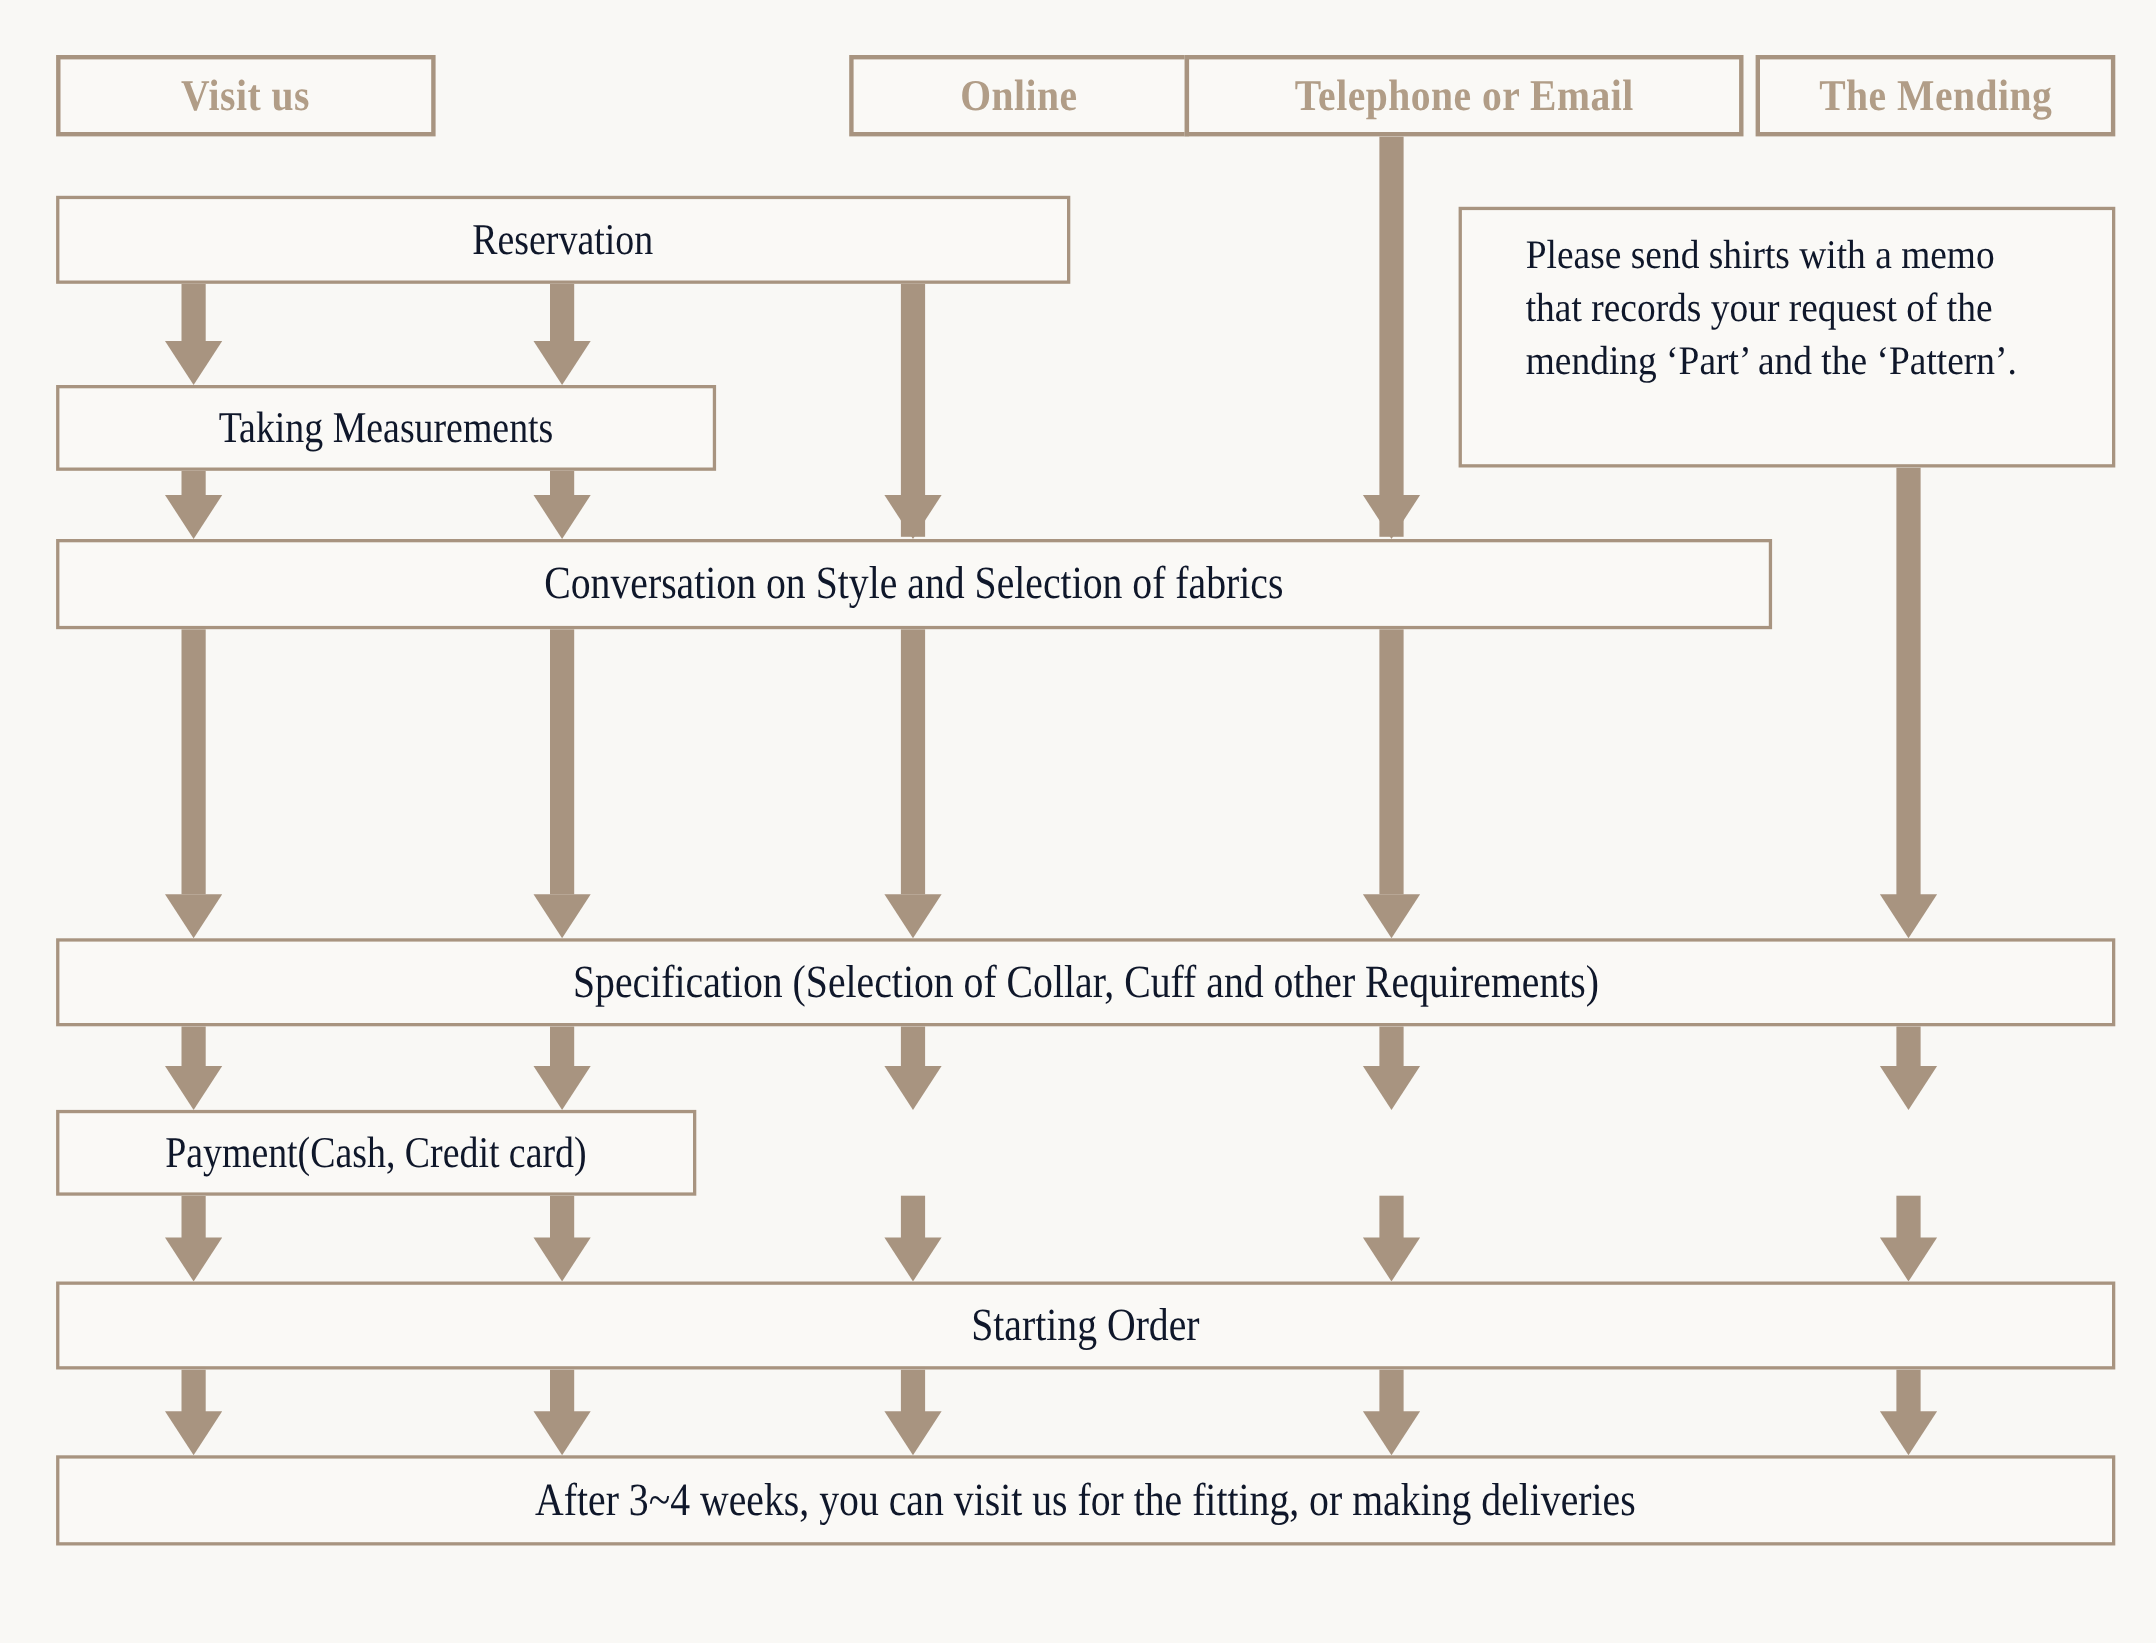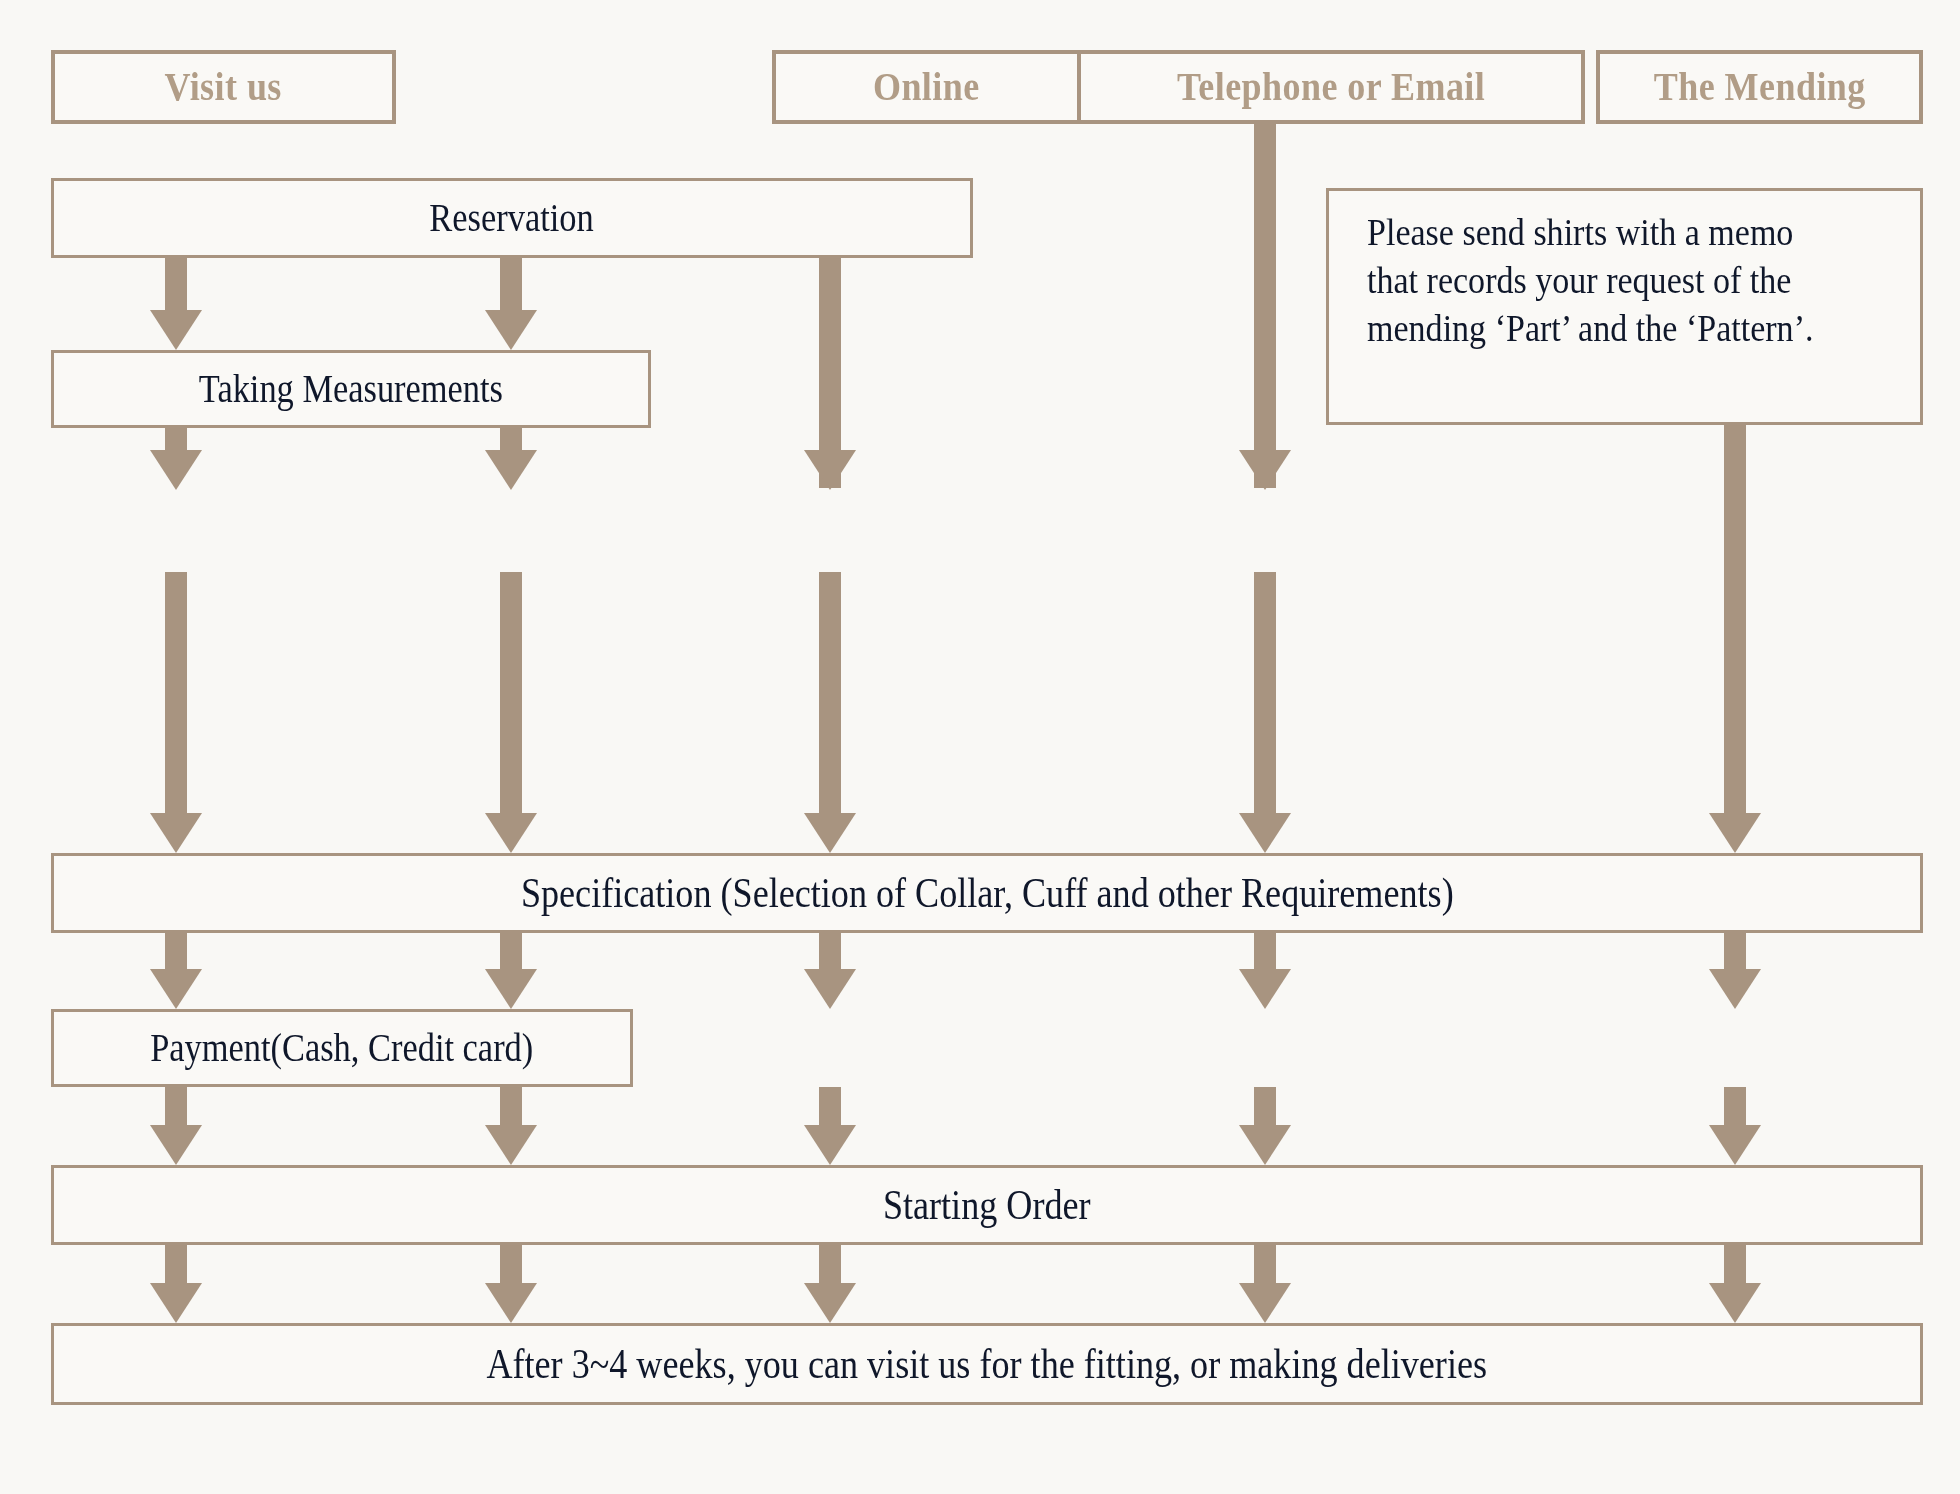--- a/index.html
+++ b/index.html
@@ -34,21 +34,21 @@
     border-width:4px;
     color:#b19d87;
     font-weight:700;
     letter-spacing:.5px;
   }
   .head .txt{transform:scaleX(.9);}
 
   .memo{
     align-items:flex-start;
     justify-content:flex-start;
-    padding:18px 30px 10px 38px;
+    padding:18px 30px 10px 58px;
     border-width:3px;
   }
   .memo .txt{
     transform:scaleX(.92);
     transform-origin:left center;
     white-space:normal;
     text-align:left;
     line-height:1.30;
   }
 
@@ -135,20 +135,23 @@
 
   <div class="arrow" style="left:150px;top:428px;width:52px;height:62px;">
     <div class="stem" style="height:24px;"></div>
     <div class="head-tri"></div>
   </div>
   <div class="arrow" style="left:485px;top:428px;width:52px;height:62px;">
     <div class="stem" style="height:24px;"></div>
     <div class="head-tri"></div>
   </div>
 
+  <div class="box" style="left:51px;top:490px;width:1560px;height:82px;font-size:42px;">
+    <span class="txt">Conversation on Style and Selection of fabrics</span>
+  </div>
 
   <div class="conn" style="left:1724px;top:425px;height:402px;"></div>
   <div class="arrow" style="left:1709px;top:787px;width:52px;height:66px;">
     <div class="head-tri"></div>
   </div>
 
   <div class="arrow" style="left:150px;top:572px;width:52px;height:281px;">
     <div class="stem" style="height:241px;"></div>
     <div class="head-tri"></div>
   </div>

